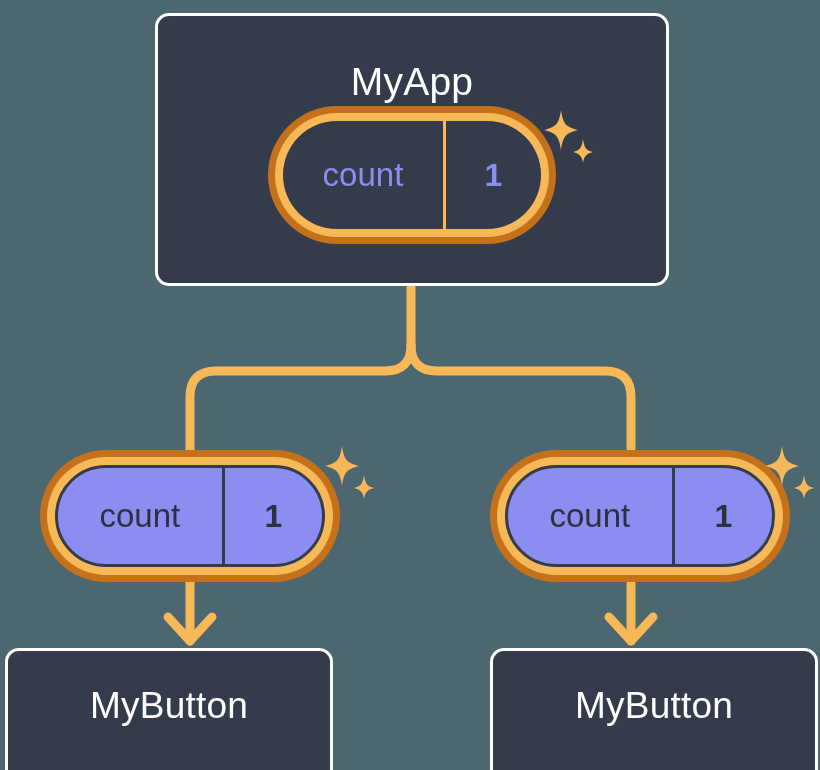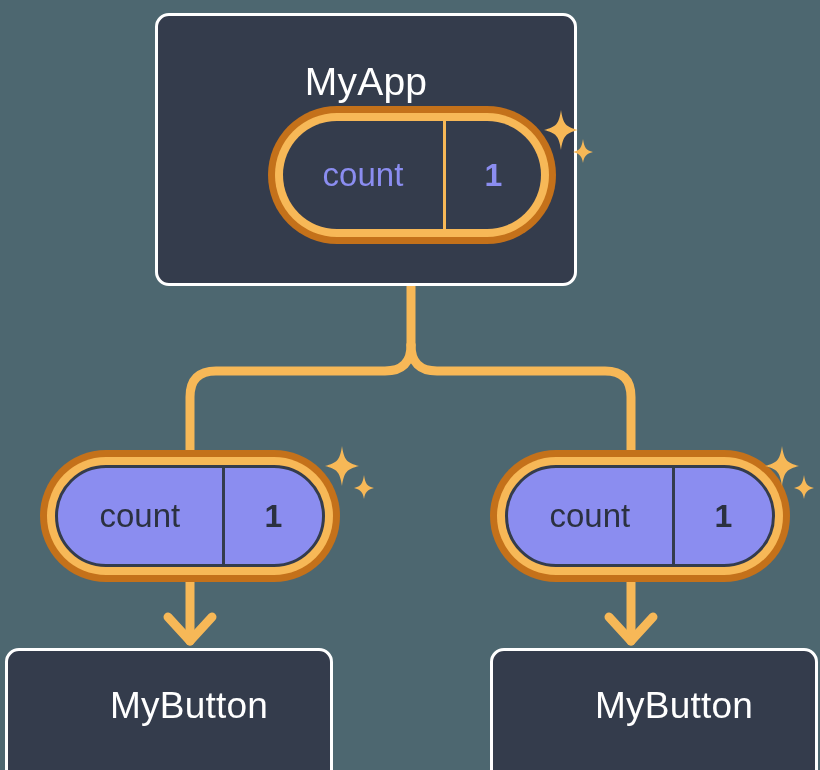--- a/index.html
+++ b/index.html
@@ -28,26 +28,26 @@
     position: absolute;
     left: 0;
     width: 100%;
     text-align: center;
     color: #ffffff;
     font-weight: 400;
     letter-spacing: 0.2px;
     white-space: nowrap;
   }
 
-  #app-box    { left: 155px; top: 13px;  width: 422px; height: 273px; }
+  #app-box    { left: 155px; top: 13px;  width: 514px; height: 273px; }
   #app-title  { top: 44px; font-size: 39px; }
 
   #btn-left   { left: 5px;   top: 648px; width: 328px; height: 135px; }
   #btn-right  { left: 490px; top: 648px; width: 328px; height: 135px; }
-  .btn-title  { top: 34px; font-size: 37px; padding-left: 20px; }
+  .btn-title  { top: 34px; font-size: 37px; }
 
   
   .pill {
     position: absolute;
     box-sizing: border-box;
     border-radius: 999px;
     background: #c4711a;              
     padding: 7px;
     display: flex;
     justify-content: center;

